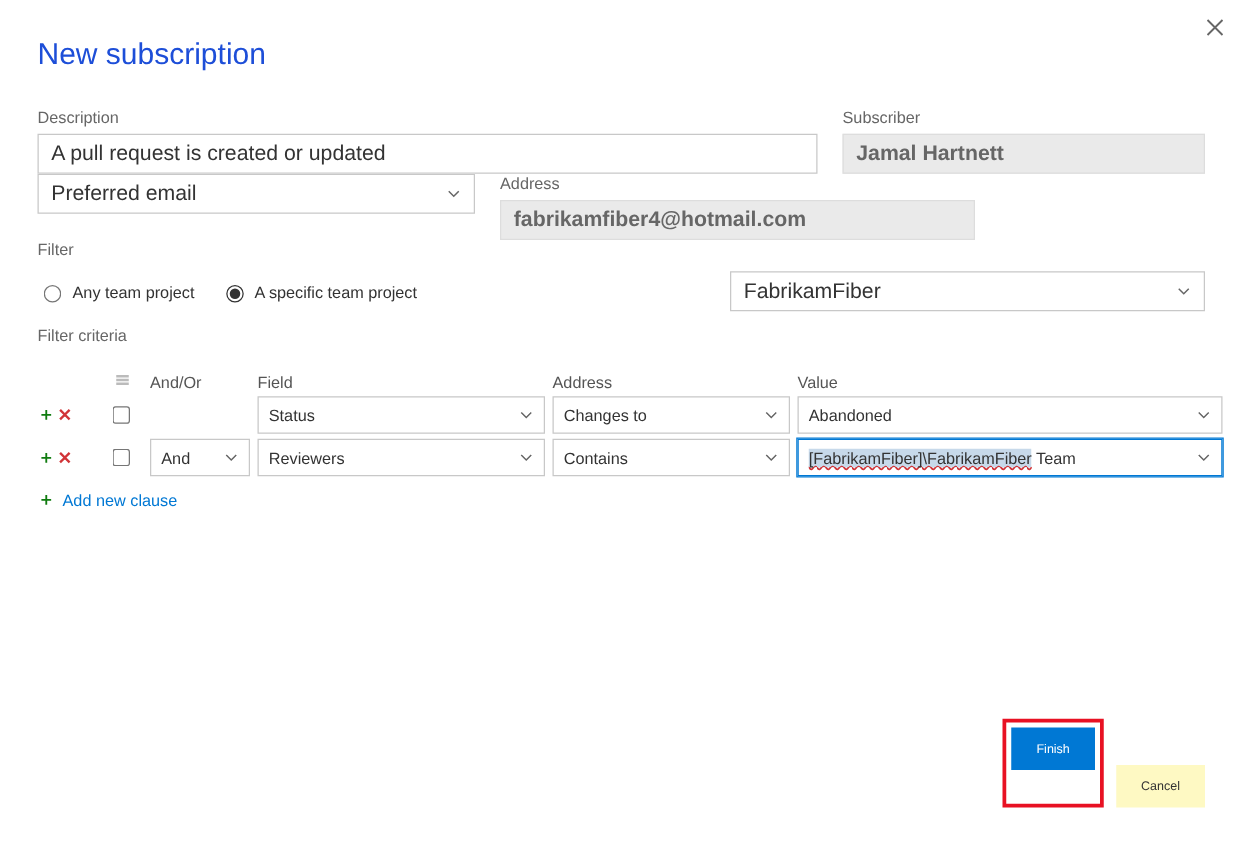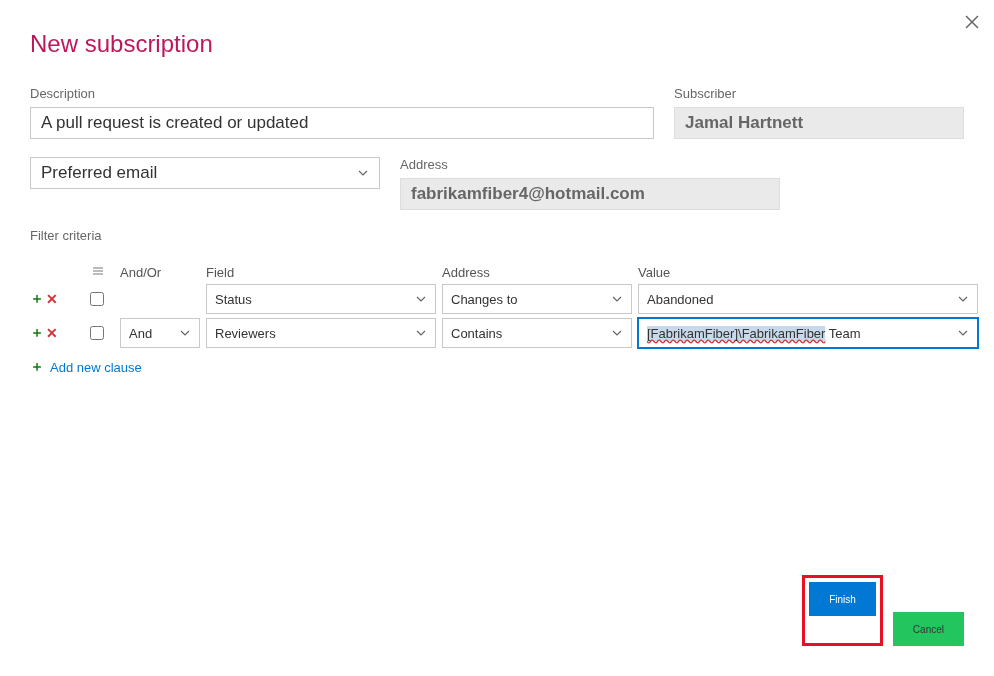--- a/index.html
+++ b/index.html
@@ -25,23 +25,23 @@
     top: 14px;
     right: 14px;
     width: 16px; height: 16px;
     color: #666;
     cursor: pointer;
   }
   h1.title {
     font-size: 24px;
     font-weight: 300;
     margin: 10px 0 28px 0;
-    color: #be185d;
-  }
-  .row { display: flex; gap: 20px; margin-bottom: 18px; }
+    color: #1d4ed8;
+  }
+  .row { display: flex; gap: 20px; margin-bottom: 0; }
   .field { display: flex; flex-direction: column; }
   .label { color: #666; font-size: 13px; margin-bottom: 6px; }
   .textbox, .combo, .readonly {
     border: 1px solid #c8c8c8;
     height: 32px;
     padding: 0 10px;
     display: flex;
     align-items: center;
     background: #fff;
     font-size: 17px;
@@ -88,21 +88,21 @@
     height: 34px;
     padding: 0 20px;
     display: inline-flex;
     align-items: center;
     justify-content: center;
     font-size: 10px;
     cursor: pointer;
     border: none;
   }
   .btn.primary { background: #0078d4; color: #fff; }
-  .btn.secondary { background: #22c55e; color: #333; margin-top: 37px; }
+  .btn.secondary { background: #fef9c3; color: #333; margin-top: 37px; }
   .finish-highlight { border: 3px solid #e81123; padding: 4px; display: inline-flex;}
   .group-icon { color: #bbb; font-size: 12px; margin-left: 6px;}
   svg { flex-shrink: 0; }
 </style>
 </head>
 <body>
 
 <div class="dialog">
 
   <div class="close-x">
@@ -138,20 +138,39 @@
       </div>
     </div>
     <div class="field" style="width:380px">
       <span class="label">Address</span>
       <div class="readonly textbox">
         <span>fabrikamfiber4@hotmail.com</span>
       </div>
     </div>
   </div>
 
+  <div class="field" style="margin-bottom:12px">
+    <span class="label">Filter</span>
+    <div class="radio-row">
+      <label class="radio-opt">
+        <input type="radio" name="filter" style="">
+        <span>Any team project</span>
+      </label>
+      <label class="radio-opt">
+        <input type="radio" name="filter" checked="" style="">
+        <span>A specific team project</span>
+      </label>
+      <div class="combo project-combo">
+        <span>FabrikamFiber</span>
+        <svg class="chev" viewBox="0 0 12 12">
+            <path d="M2 4 L6 8 L10 4" stroke="currentColor" stroke-width="1.2" fill="none"></path>
+          </svg>
+      </div>
+    </div>
+  </div>
 
   <span class="label">Filter criteria</span>
 
   <div class="criteria-area">
     <div class="criteria-header">
       <span></span>
       <span class="group-icon">
         <svg viewBox="0 0 12 12" width="12" height="12">
             <rect x="1" y="2" width="10" height="2" fill="currentColor"></rect>
             <rect x="1" y="5" width="10" height="2" fill="currentColor"></rect>

